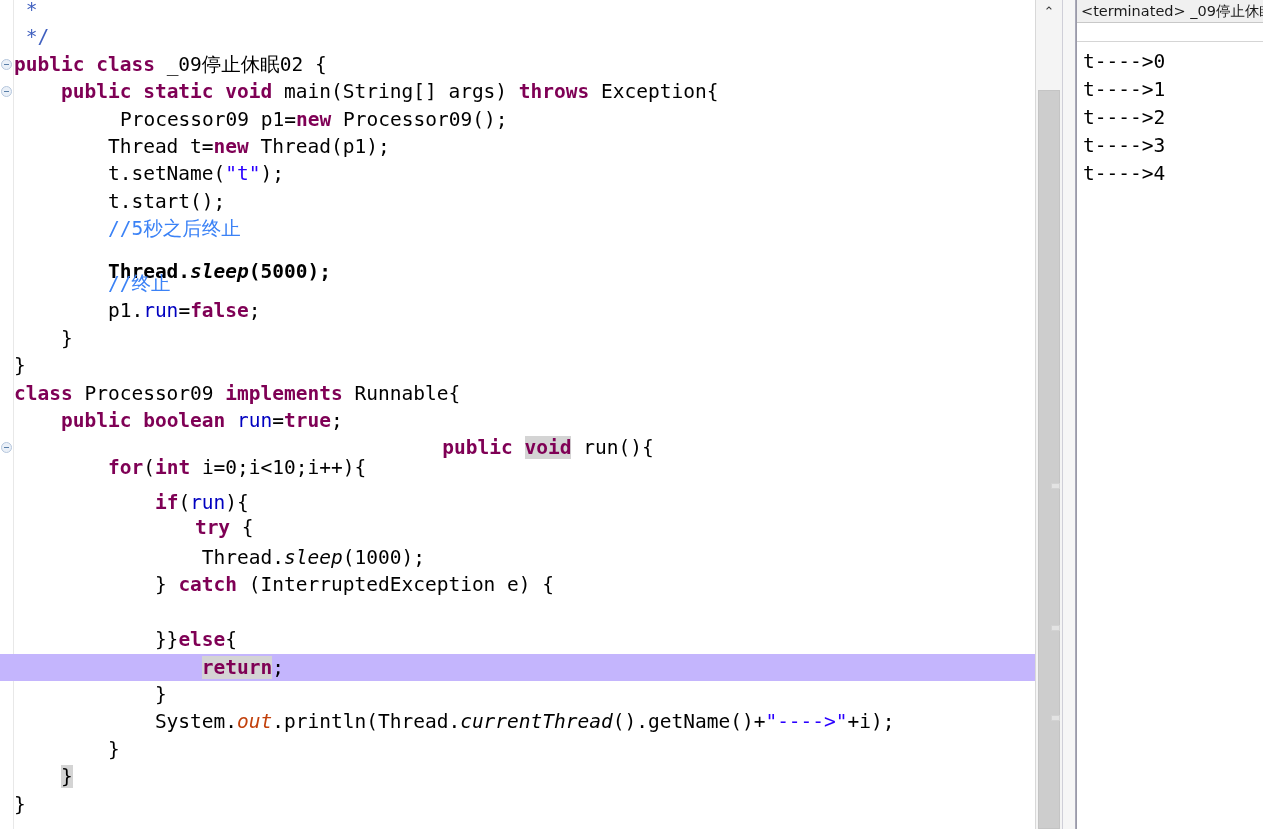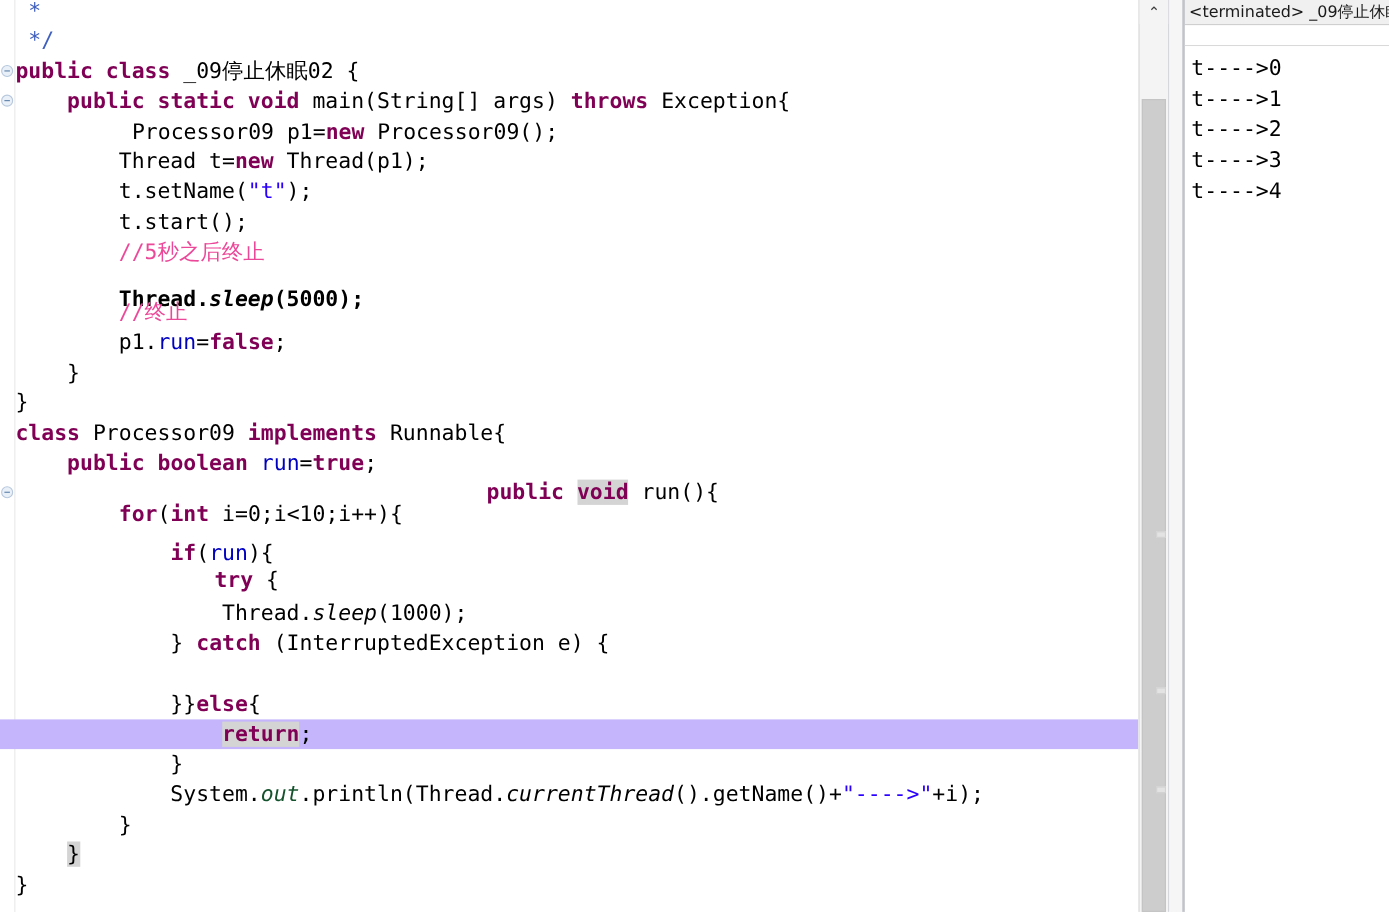--- a/index.html
+++ b/index.html
@@ -84,25 +84,25 @@
   }
   .line .txt { padding-left: 14px; display: inline-block; }
 
   .line.current {
     background: #c4b5fd;
   }
 
   
   .kw   { color: #7f0055; font-weight: bold; }
   .str  { color: #2a00ff; }
-  .cmt  { color: #ec4899; }
+  .cmt  { color: #3b82f6; }
   .jdoc { color: #3f5fbf; }
   .fld  { color: #0000c0; }
   .stat { font-style: italic; }
-  .statb{ color: #14532d; font-style: italic; }
+  .statb{ color: #c2410c; font-style: italic; }
   .hl   { background: #d4d4d4; }
 
   
   .ruler {
     position: relative;
     width: 26px;
     height: 829px;
     flex: 0 0 auto;
     background: #f4f4f4;
     border-left: 1px solid #d8d8d8;

